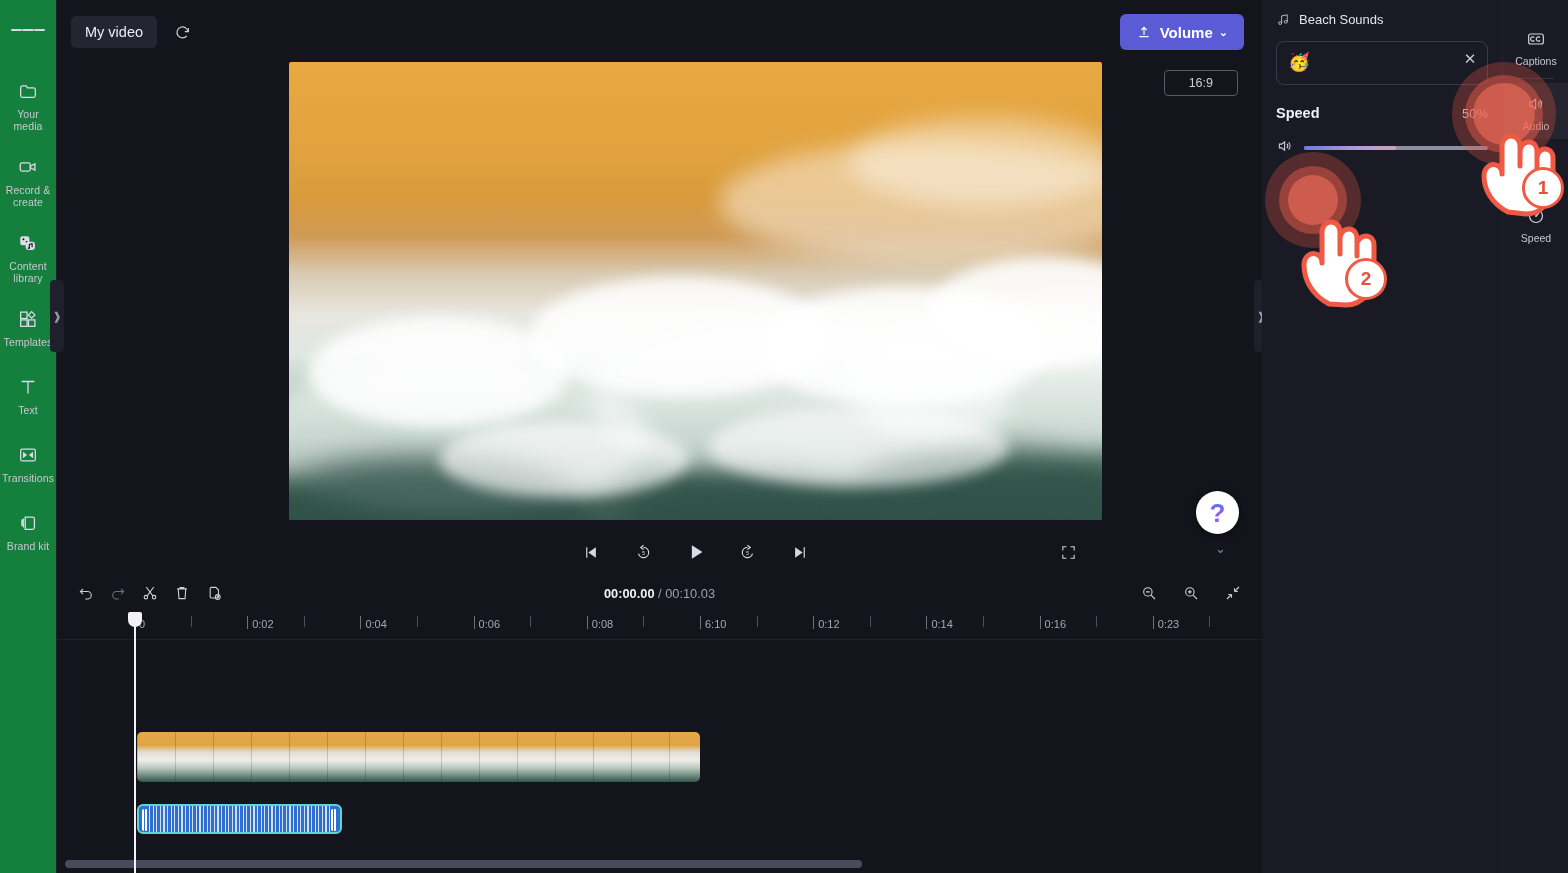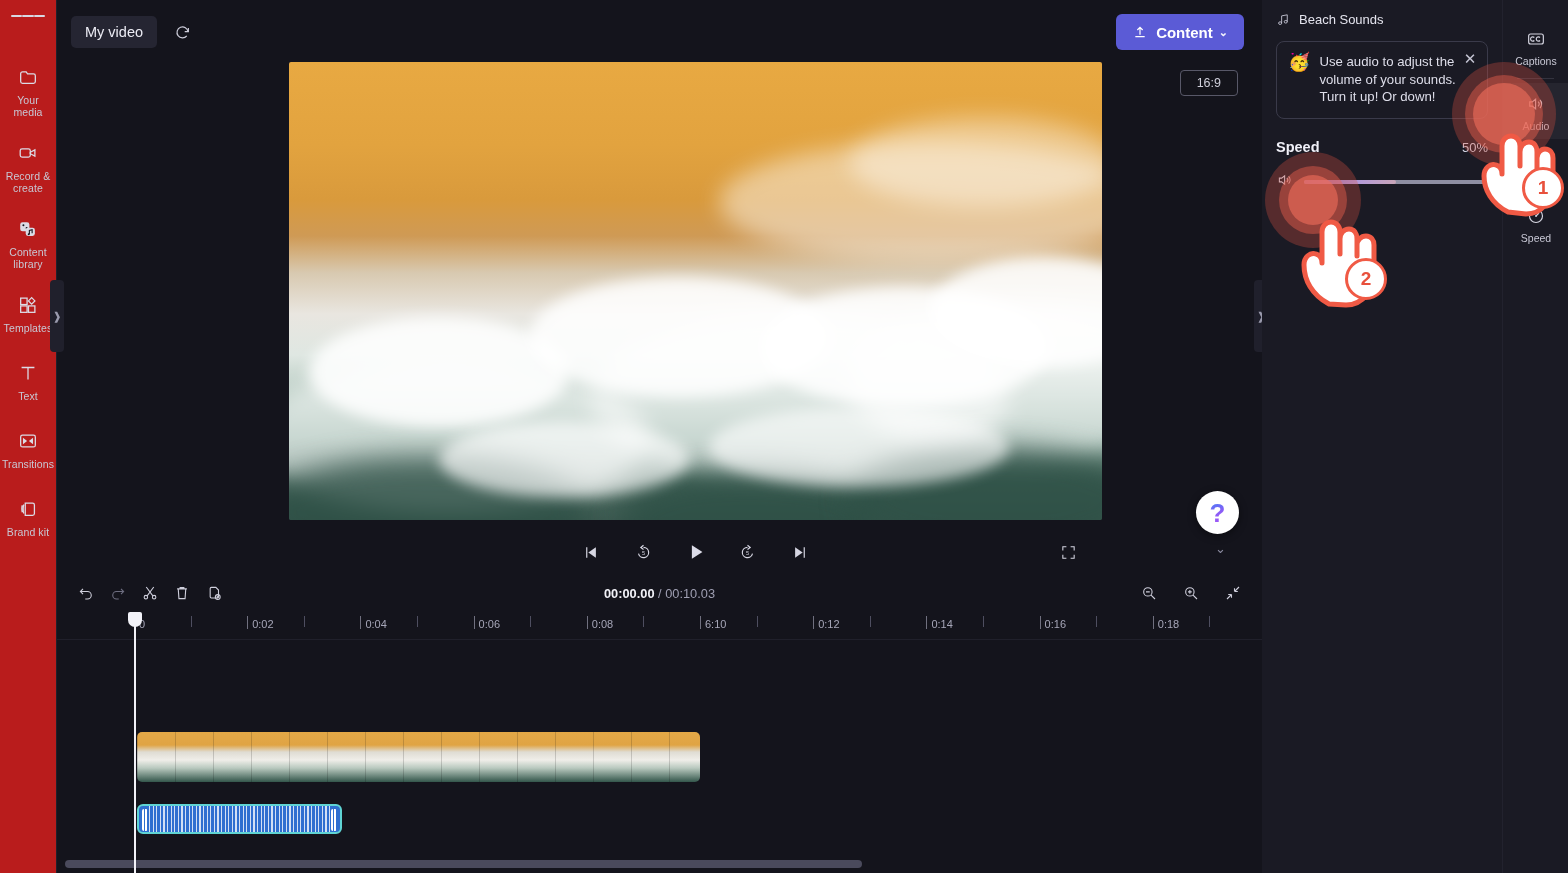--- a/index.html
+++ b/index.html
@@ -7,23 +7,23 @@
     width: 1568px; height: 873px;
     background: #14141c;
     font-family: "Liberation Sans", sans-serif;
     overflow: hidden;
     color: #e6e6ee;
   }
   .app { position: relative; width: 1568px; height: 873px; display: flex; background:#14141c; }
 
   
   .rail {
-    width: 57px; height: 873px; background: #b91c1c;
+    width: 57px; height: 873px; background: #15803d;
     display: flex; flex-direction: column; align-items: center;
-    flex: 0 0 57px;
+    padding-top: 14px; flex: 0 0 57px;
     border-right: 1px solid #20202b;
   }
   .hamburger { width: 34px; height: 32px; display:flex; align-items:center; justify-content:center; cursor:pointer; margin-bottom: 26px;}
   .hamburger span { display:block; width:22px; height:1.6px; background:#d8d8e2; margin:2.6px 0; border-radius:1px;}
   .rail-item {
     width: 57px; min-height: 56px; display: flex; flex-direction: column;
     align-items: center; justify-content: flex-start; cursor: pointer;
     padding: 6px 2px 4px; margin-bottom: 12px;
   }
   .rail-ico { width: 26px; height: 26px; display:flex; align-items:center; justify-content:center; color:#dcdce6; }
@@ -58,21 +58,21 @@
       linear-gradient(to bottom,
         #e8a942 0%, #e2a33f 18%, #d99a3c 30%,
         #cf9a55 38%, #d8c9b0 46%, #e9e6e0 55%,
         #dfe7e2 64%, #b9ccc3 72%, #88a89b 82%, #4b6b60 92%, #3e5b52 100%);
   }
   .foam { position:absolute; border-radius:50%; background:rgba(255,255,255,.85); filter: blur(7px); }
   .foam2 { position:absolute; border-radius:50%; background:rgba(255,255,255,.55); filter: blur(11px); }
   .deep { position:absolute; border-radius:48%; background:rgba(44,78,68,.78); filter: blur(14px); }
   .ratio-badge {
     position:absolute; right:24px; top:10px; border:1px solid #585868; color:#cfcfdb;
-    font-size:12.5px; padding:5px 16px; border-radius:4px; background:rgba(20,20,28,.55); cursor:pointer;
+    font-size:12.5px; padding:5px 24px; border-radius:4px; background:rgba(20,20,28,.55); cursor:pointer;
   }
   .pcontrols { position:absolute; left:232px; top:470px; width:813px; height:44px; display:flex; align-items:center; justify-content:center; gap:22px;}
   .pbtn { width:30px;height:30px;display:flex;align-items:center;justify-content:center;cursor:pointer;}
   .pbtn svg{width:19px;height:19px;stroke:#d6d6e2;fill:none;stroke-width:1.5;}
   .pbtn.play svg{ fill:#dcdce8; stroke:none; width:22px;height:22px;}
   .pbtn .num{font-size:7px;fill:#d6d6e2;stroke:none;}
   .fs-btn{ position:absolute; right:19px; top:7px; width:30px;height:30px;display:flex;align-items:center;justify-content:center;cursor:pointer;}
   .fs-btn svg{width:17px;height:17px;stroke:#d6d6e2;fill:none;stroke-width:1.5;}
   .help-fab {
     position:absolute; right:23px; bottom:38px; width:43px;height:43px;border-radius:50%;
@@ -272,21 +272,21 @@
         <svg viewBox="0 0 24 24">
             <path d="M19 11a7 7 0 1 0-1.6 5.4"></path>
             <path d="M19.4 6.2V11h-4.6"></path>
           </svg>
       </div>
       <div class="topbar-spacer"></div>
       <button class="export-btn">
         <svg viewBox="0 0 24 24">
             <path d="M12 16V5M8 9l4-4 4 4M5 19h14"></path>
           </svg>
-        <span>Content</span>
+        <span>Volume</span>
         <span class="export-chev">⌄</span>
       </button>
     </div>
 
     <div class="stage">
 
       <div class="collapse-l">❱</div>
       <div class="collapse-r">❱</div>
 
       <div class="preview">
@@ -473,21 +473,21 @@
           </div>
           <div class="tick major" style="left: 982.6px;">
             <div class="bar"></div>
             <div class="lab">0:16</div>
           </div>
           <div class="tick" style="left: 1039.2px;">
             <div class="bar"></div>
           </div>
           <div class="tick major" style="left: 1095.8px;">
             <div class="bar"></div>
-            <div class="lab">0:18</div>
+            <div class="lab">0:23</div>
           </div>
           <div class="tick" style="left: 1152.4px;">
             <div class="bar"></div>
           </div>
         </div>
 
       <div class="tracks">
         <div class="clip-video"></div>
         <div class="clip-audio">
           <div class="wave"></div>
@@ -510,21 +510,20 @@
       <svg viewBox="0 0 24 24">
           <path d="M9 17.5V6.2l9-1.7v11"></path>
           <ellipse cx="6.6" cy="17.8" rx="2.5" ry="2.1"></ellipse>
           <ellipse cx="15.6" cy="15.6" rx="2.5" ry="2.1"></ellipse>
         </svg>
       <span class="props-title">Beach Sounds</span>
     </div>
 
     <div class="tip">
       <span class="tip-emoji">🥳</span>
-      <span class="tip-text">Use audio to adjust the volume of your sounds. Turn it up! Or down!</span>
       <span class="tip-close">✕</span>
     </div>
 
     <div class="vol-row">
       <span class="vol-lbl">Speed</span>
       <span class="vol-val">50%</span>
     </div>
 
     <div class="slider-row">
       <span class="spk">

